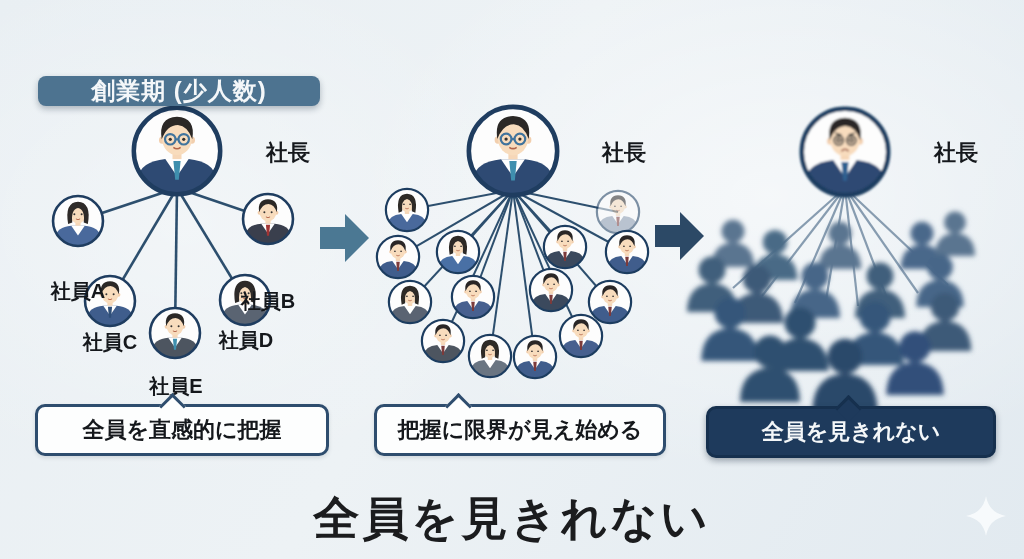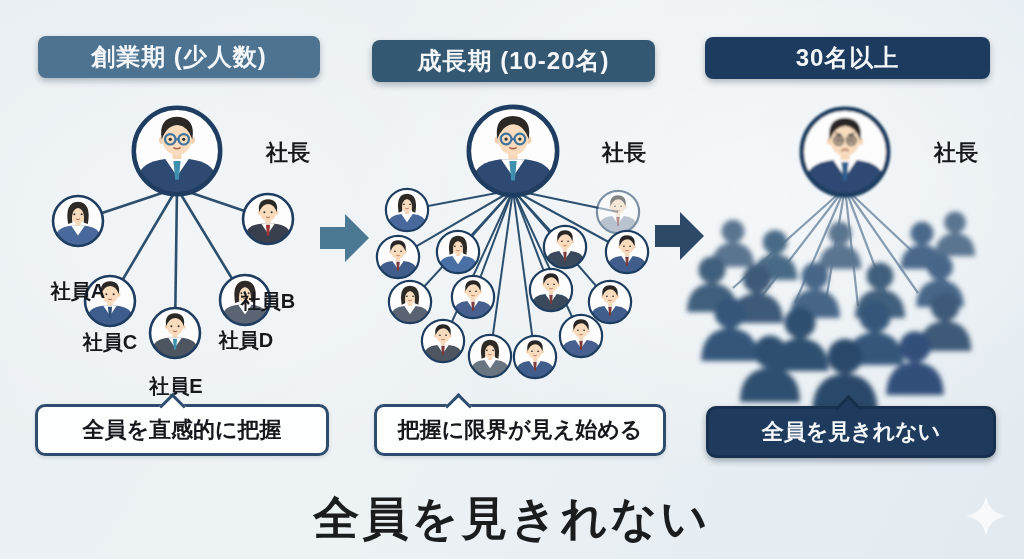--- a/index.html
+++ b/index.html
@@ -6,24 +6,25 @@
   body{font-family:"Liberation Sans","DejaVu Sans",sans-serif;background:#dde5ea;}
   .stage{
     position:relative;width:1024px;height:559px;overflow:hidden;
     background:
       radial-gradient(ellipse 600px 400px at 75% 35%, rgba(255,255,255,.55), rgba(255,255,255,0) 70%),
       radial-gradient(ellipse 500px 380px at 18% 40%, rgba(255,255,255,.35), rgba(255,255,255,0) 70%),
       linear-gradient(120deg,#e9eff3 0%,#edf2f5 45%,#e2eaf0 100%);
   }
   #diagram{position:absolute;left:0;top:0;}
   .header{
-    position:absolute;height:42px;border-radius:8px;color:#f4f7f9;
+    position:absolute;height:30px;border-radius:8px;color:#f4f7f9;
     display:flex;align-items:center;justify-content:center;
     font-size:24px;font-weight:700;letter-spacing:1px;
     box-shadow:0 3px 6px rgba(20,40,60,.30);
+    margin-top:40px;
   }
   .h1{left:38px;top:36px;width:282px;}
   .h2{left:372px;top:40px;width:283px;}
   .h3{left:705px;top:37px;width:285px;}
   .plabel{position:absolute;font-size:22px;font-weight:700;color:#15181c;margin-left:40px;}
   .elabel{position:absolute;transform:translateX(-50%);font-size:20px;font-weight:700;color:#15181c;white-space:nowrap;text-align:center;}
   .callout{
     position:absolute;height:46px;border-radius:10px;
     display:flex;align-items:center;justify-content:center;
     font-size:22px;font-weight:700;white-space:nowrap;
@@ -540,22 +541,20 @@
           <path d="M-11,-21 L-4,-19 M4,-19 L11,-21" stroke="#333" stroke-width="1.6"></path>
     </g>
     <circle r="48" fill="none" stroke="#1f3d60" stroke-width="5"></circle>
   </g>
       <polygon points="320,227 345,227 345,214 369,238 345,262 345,249 320,249" fill="#4b7893"></polygon>
       <polygon points="655,225 680,225 680,212 704,236 680,260 680,247 655,247" fill="#2c4966"></polygon>
       <path transform="translate(986,516)" d="M0,-20 Q3,-3 20,0 Q3,3 0,20 Q-3,3 -20,0 Q-3,-3 0,-20 Z" fill="#fafdfe" opacity="0.85"></path>
     </svg>
 
   <div class="header h1" style="background: rgb(77, 115, 144);">創業期 (少人数)</div>
-  <div class="header h2" style="background: rgb(52, 88, 113);">成長期 (10-20名)</div>
-  <div class="header h3" style="background: rgb(29, 59, 94);">30名以上</div>
 
   <div class="plabel" style="left:226px;top:138px">社長</div>
   <div class="plabel" style="left:562px;top:138px">社長</div>
   <div class="plabel" style="left:894px;top:138px">社長</div>
 
   <div class="elabel" style="left:78px;top:278px">社員A</div>
   <div class="elabel" style="left:268px;top:288px">社員B</div>
   <div class="elabel" style="left:110px;top:329px">社員C</div>
   <div class="elabel" style="left:246px;top:327px">社員D</div>
   <div class="elabel" style="left:176px;top:373px">社員E</div>

